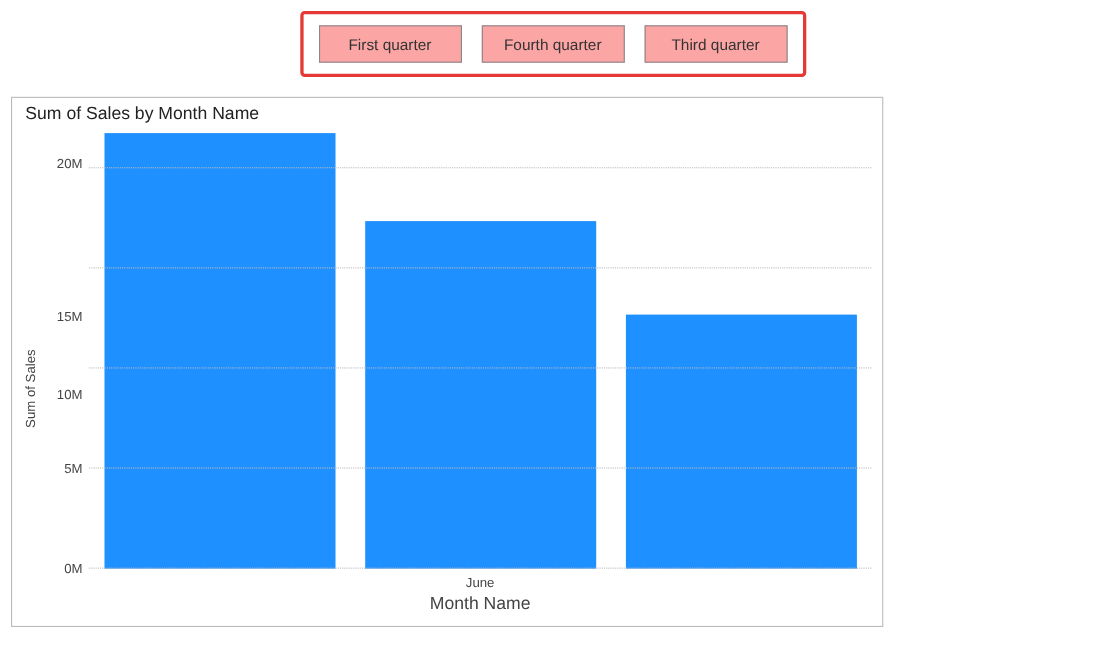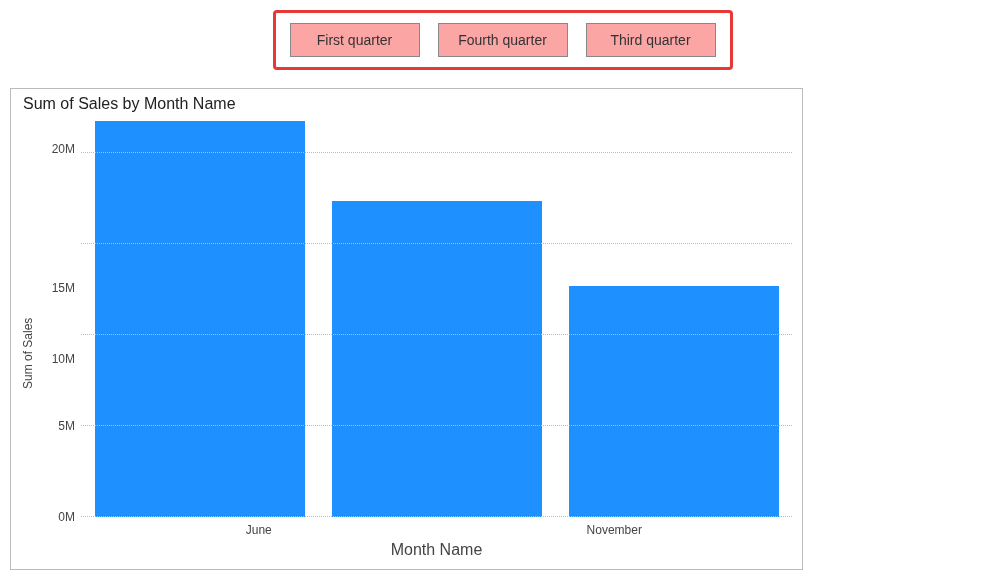--- a/index.html
+++ b/index.html
@@ -137,18 +137,17 @@
             <div class="bar" style="height: 230.909px; background: rgb(30, 144, 255);"></div>
           </div>
       <div class="gridline" style="bottom: 0px;"></div>
           <div class="gridline" style="bottom: 90.9091px;"></div>
           <div class="gridline" style="bottom: 181.818px;"></div>
           <div class="gridline" style="bottom: 272.727px;"></div>
           <div class="gridline" style="bottom: 363.636px;"></div>
         </div>
       <div class="xticks" id="xticks">
           <div class="xtick">June</div>
-          <div class="xtick">November</div>
         </div>
       <div class="xlabel">Month Name</div>
     </div>
   </div>
 </div>
 
 </body></html>

